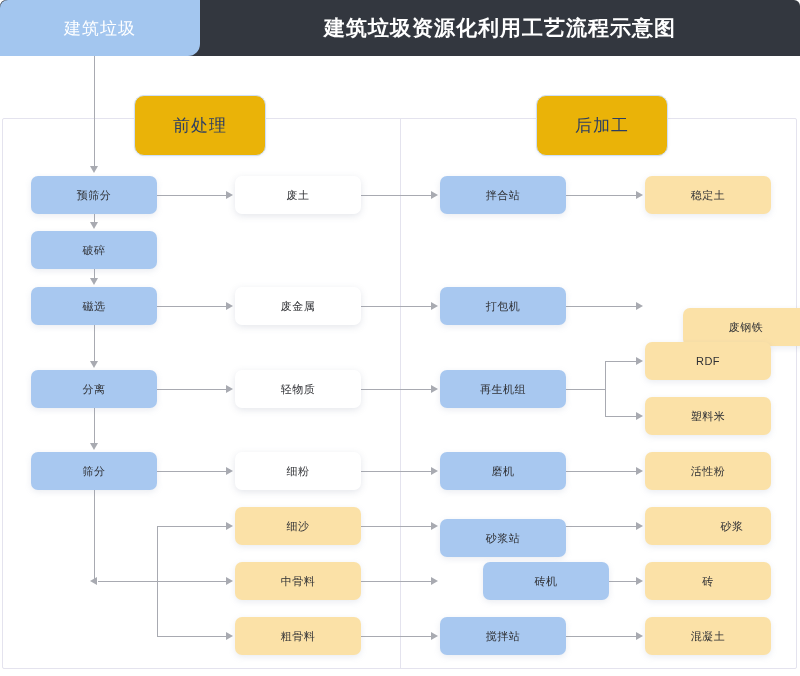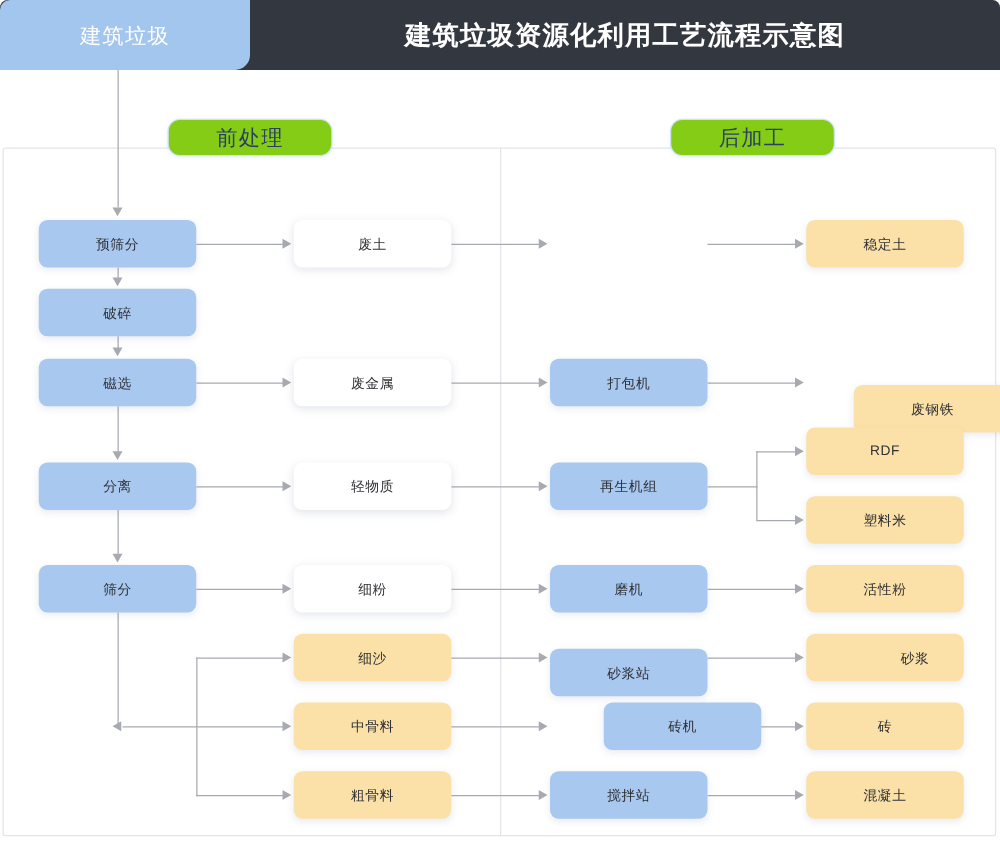--- a/index.html
+++ b/index.html
@@ -37,22 +37,22 @@
     border-radius: 2px;
     background: transparent;
   }
   .divider-v {
     position: absolute; left: 400px; top: 118px; width: 1px; height: 551px;
     background: #e4e3ee;
   }
 
   
   .section-chip {
-    position: absolute; height: 30px;
-    background: #84cc16;
+    position: absolute; height: 61px;
+    background: #eab308;
     border: 1px solid #cfe0f7;
     border-radius: 10px;
     display: flex; align-items: center; justify-content: center;
     color: #2c3e63; font-size: 17px; letter-spacing: 1px;
     box-shadow: 0 1px 3px rgba(120,140,180,.10);
   }
 
   
   .node {
     position: absolute; width: 126px; height: 38px;
@@ -195,20 +195,21 @@
   <div class="node blue" style="left:31px; top:452px;">筛分</div>
 
   <div class="node white" style="left:235px; top:176px;">废土</div>
   <div class="node white" style="left:235px; top:287px;">废金属</div>
   <div class="node white" style="left:235px; top:370px;">轻物质</div>
   <div class="node white" style="left:235px; top:452px;">细粉</div>
   <div class="node yellow" style="left:235px; top:507px;">细沙</div>
   <div class="node yellow" style="left:235px; top:562px;">中骨料</div>
   <div class="node yellow" style="left:235px; top:617px;">粗骨料</div>
 
+  <div class="node blue" style="left:440px; top:176px;">拌合站</div>
   <div class="node blue" style="left:440px; top:287px;">打包机</div>
   <div class="node blue" style="left:440px; top:452px;">磨机</div>
   <div class="node blue" style="left:440px; top:370px;">再生机组</div>
   <div class="node blue" style="left:440px; top:507px;margin-top:12px;">砂浆站</div>
   <div class="node blue" style="left:440px; top:562px;margin-left:43px;">砖机</div>
   <div class="node yellow" style="left:645px; top:176px;">稳定土</div>
 
   <div class="node blue" style="left:440px; top:617px;">搅拌站</div>
   <div class="node yellow" style="left:683px; top:287px;margin-top:21px;">废钢铁</div>
   <div class="node yellow" style="left:645px; top:342px;">RDF</div>

